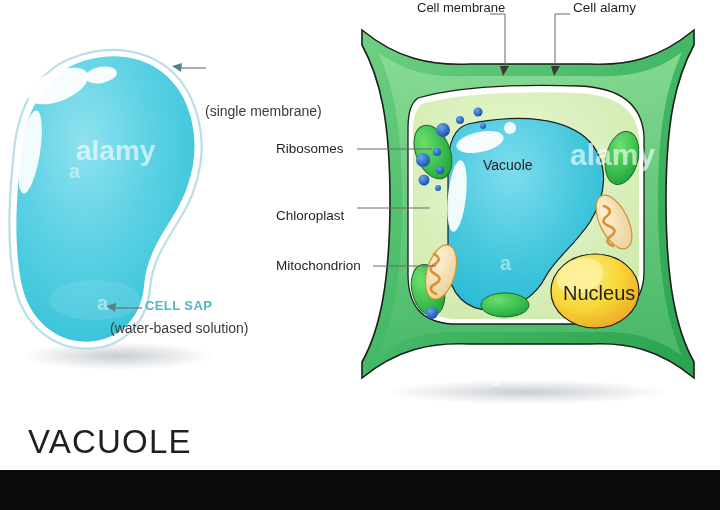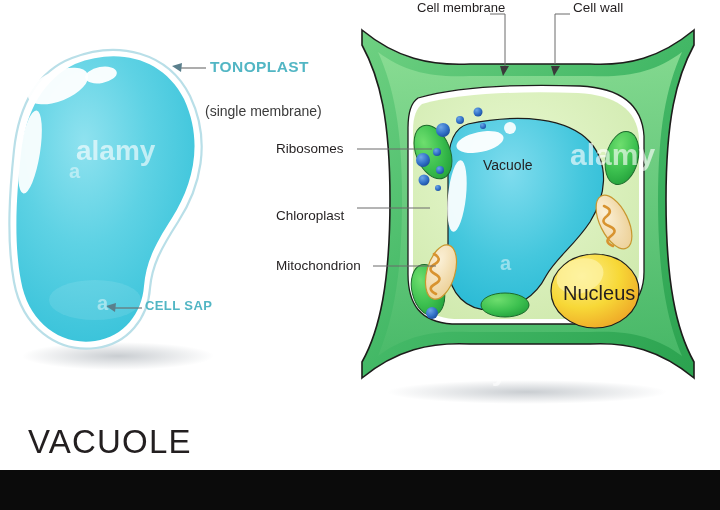--- a/index.html
+++ b/index.html
@@ -200,27 +200,27 @@
       <path d="M490 14 L 505 14 L 505 72"></path>
       <path d="M570 14 L 555 14 L 555 64"></path>
       <line x1="357" y1="149" x2="432" y2="149"></line>
       <line x1="357" y1="208" x2="430" y2="208"></line>
       <line x1="373" y1="266" x2="436" y2="266"></line>
     </g>
     <polygon points="503,76 500,66 509,66" fill="#3a3a3a"></polygon>
     <polygon points="554,76 551,66 560,66" fill="#3a3a3a"></polygon>
   </svg>
 
-  <div class="lbl lbl-teal" id="tonoplast-label">TONOPLAST</div>
   <div class="lbl lbl-sub" id="tonoplast-sub">(single membrane)</div>
 
   <div class="lbl lbl-teal" id="cellsap-label">CELL SAP</div>
+  <div class="lbl lbl-sub" id="cellsap-sub">(water-based solution)</div>
 
   <div class="lbl" id="cellmembrane-label">Cell membrane</div>
-  <div class="lbl" id="cellwall-label">Cell wall</div>
+  <div class="lbl" id="cellwall-label">Cell alamy</div>
   <div class="lbl" id="ribosomes-label">Ribosomes</div>
   <div class="lbl" id="chloroplast-label">Chloroplast</div>
   <div class="lbl" id="mitochondrion-label">Mitochondrion</div>
 
   <div class="lbl" id="vacuole-inner-label">Vacuole</div>
   <div class="lbl" id="nucleus-inner-label">Nucleus</div>
 
   <div class="title" id="title-vacuole">VACUOLE</div>
 
   <div class="wm" id="wm1">alamy</div>

